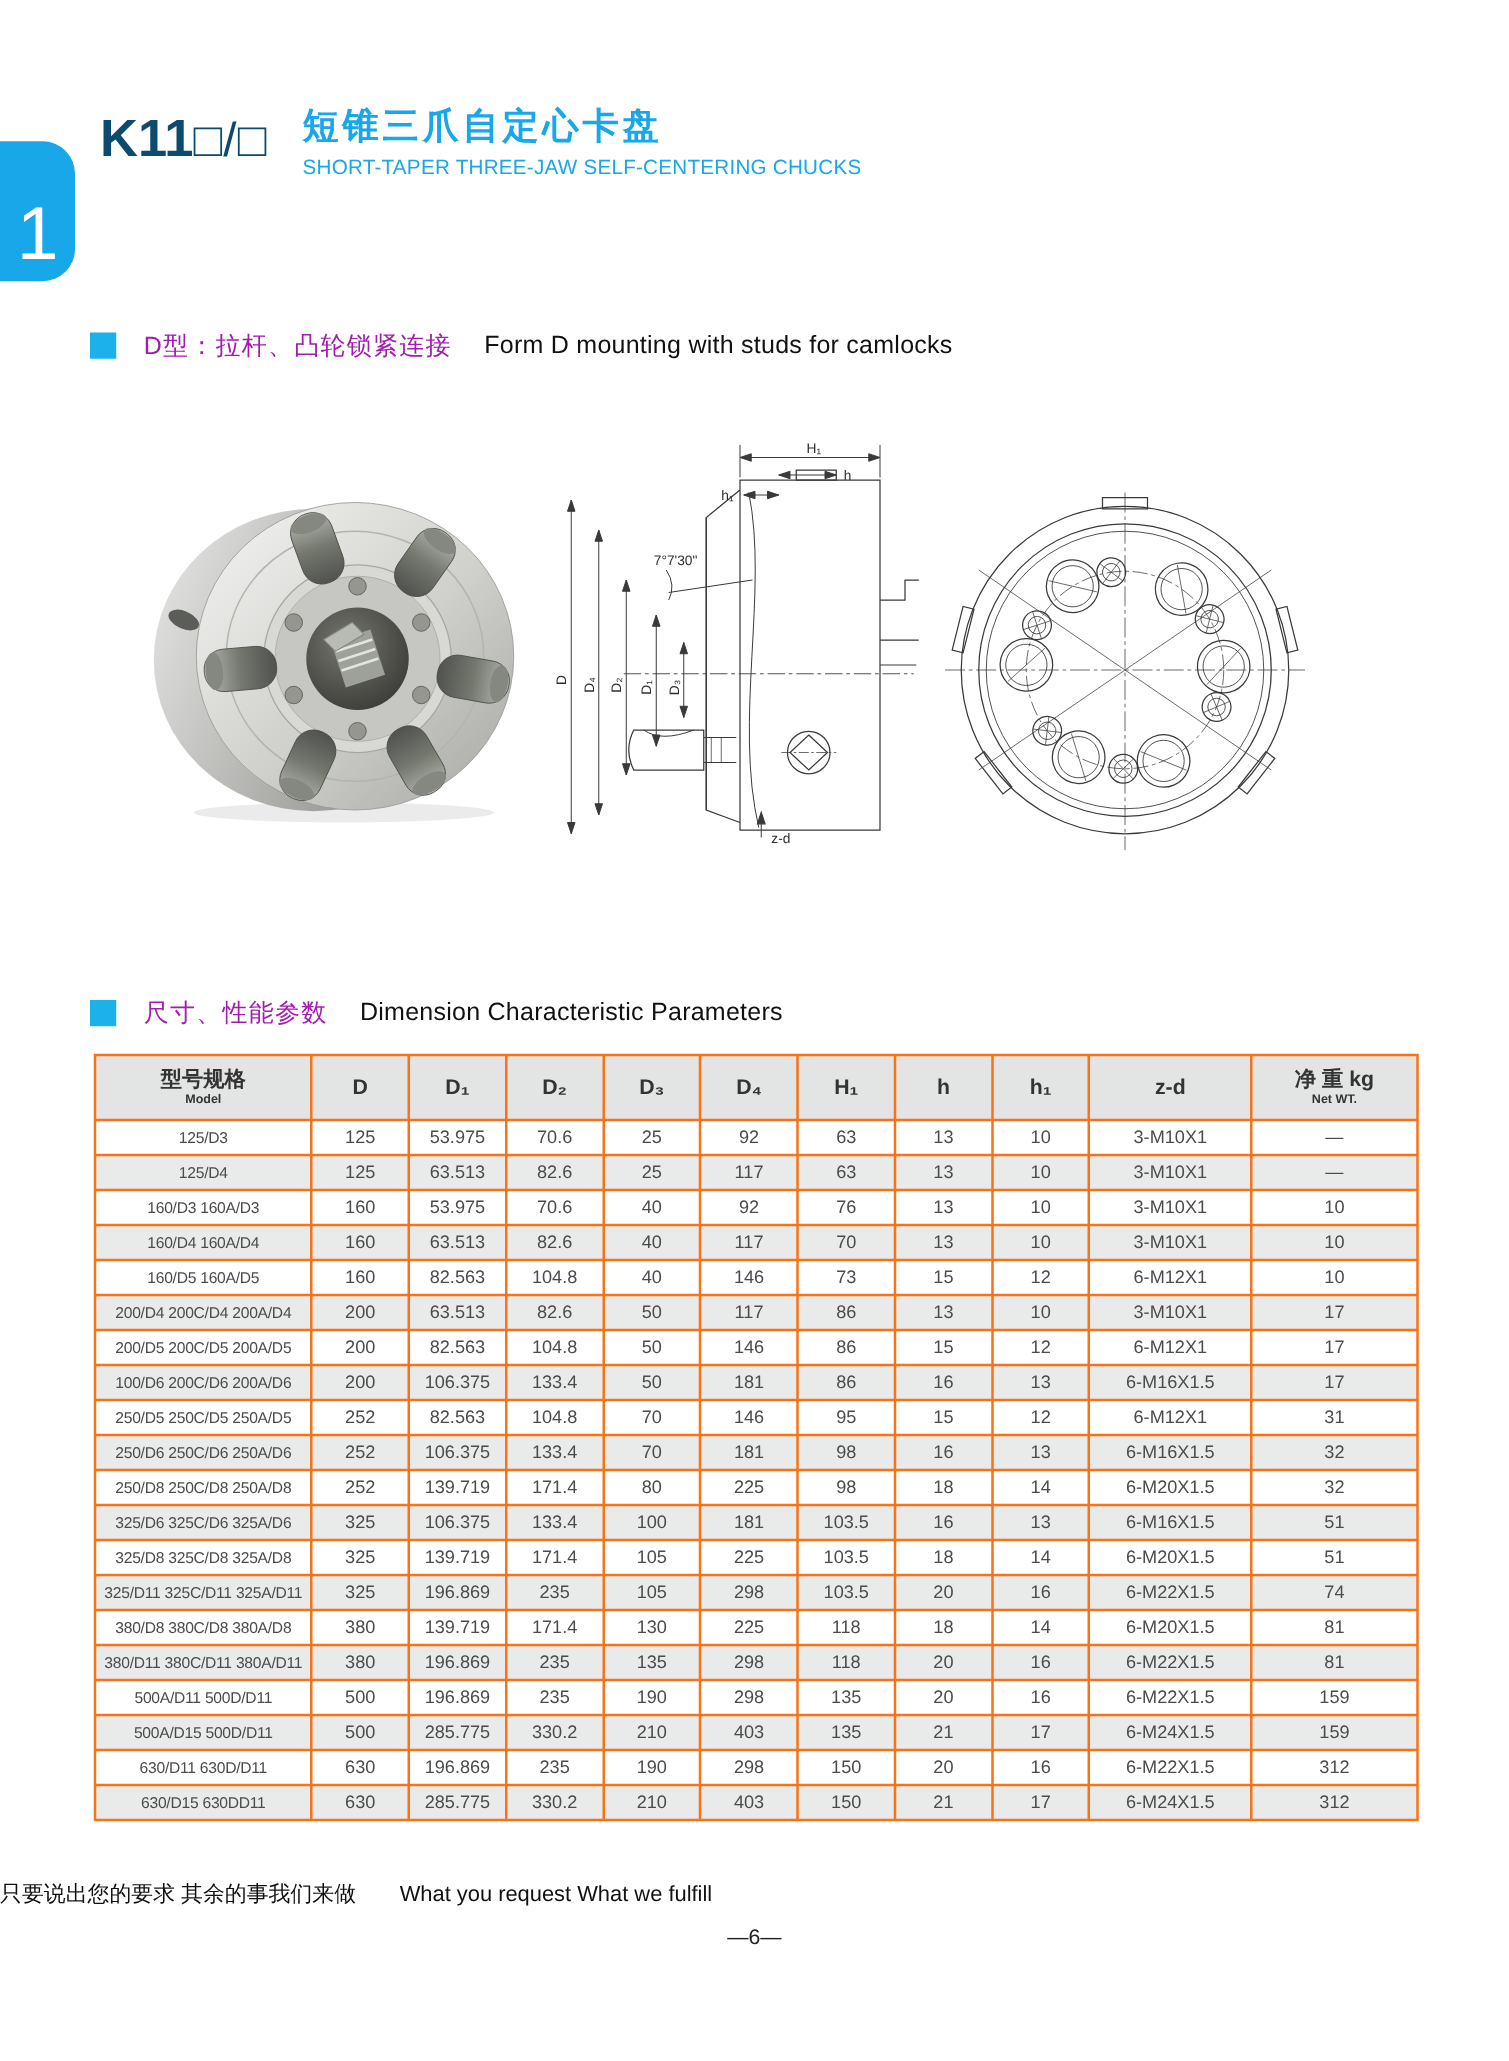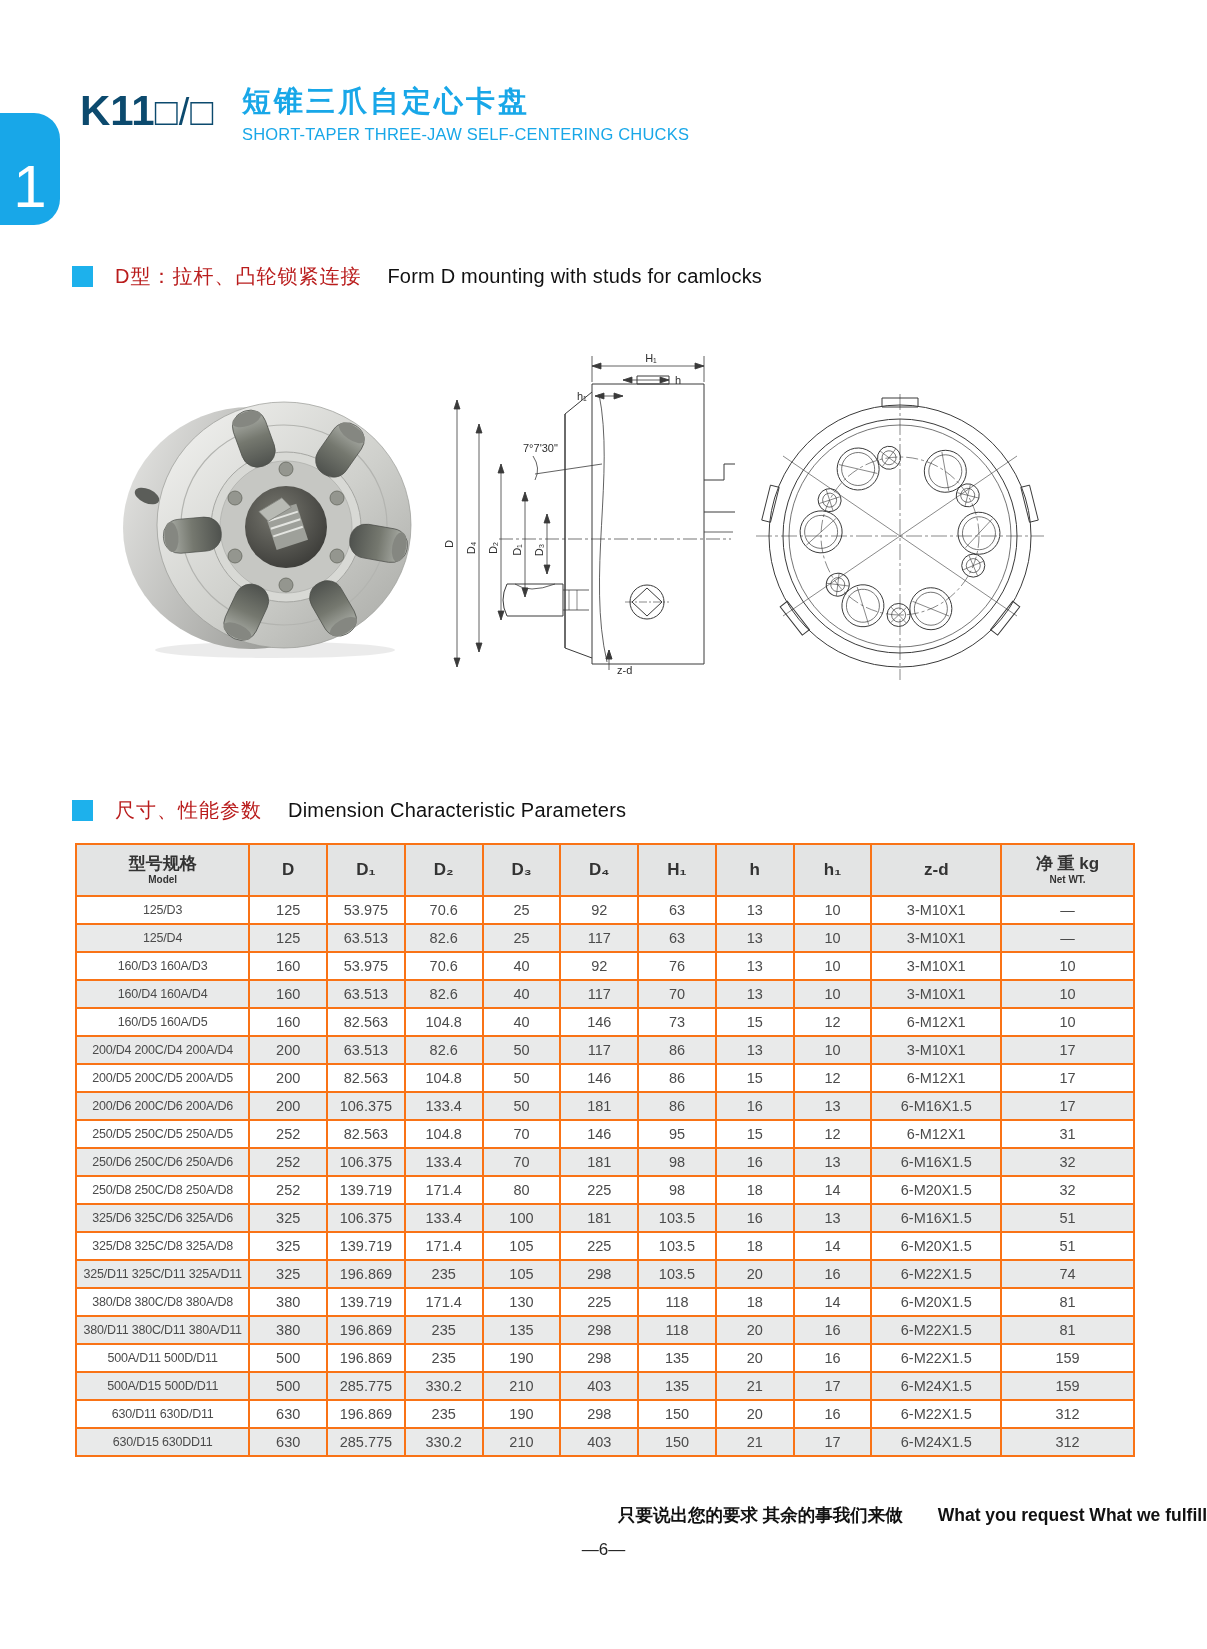--- a/index.html
+++ b/index.html
@@ -15,21 +15,21 @@
   .hdr{position:absolute;left:80px;top:90px;}
   .hdr .code-line{color:#0c4a6e;font-weight:bold;font-size:42px;line-height:1;}
   .hdr .code-line .boxes{font-weight:400;font-size:38px;letter-spacing:1px;}
   .hdr-titles{position:absolute;left:242px;top:86px;color:#18a7e8;}
   .hdr-titles .cn{font-size:29px;font-weight:600;letter-spacing:3px;line-height:1.1;}
   .hdr-titles .en{font-size:16.5px;font-weight:500;margin-top:7px;letter-spacing:0.2px;}
 
   
   .sec{position:absolute;left:72px;display:flex;align-items:center;}
   .sec .bullet{width:21px;height:21px;background:#1db1ec;margin-right:22px;flex:none;}
-  .sec .cn{font-size:20px;color:#b91c1c;letter-spacing:1px;}
+  .sec .cn{font-size:20px;color:#a21caf;letter-spacing:1px;}
   .sec .en{font-size:20px;color:#111;margin-left:26px;letter-spacing:0.2px;}
   .sec1{top:263px;} .sec2{top:797px;}
 
   
   .fig{position:absolute;}
   .fig svg{display:block;}
   .draw line,.draw path,.draw circle,.draw rect,.draw polygon,.draw polyline{vector-effect:non-scaling-stroke;}
   .draw text{font-family:"Liberation Sans","DejaVu Sans",sans-serif;fill:#2e2e2e;}
 
   
@@ -41,21 +41,21 @@
   table.spec td{background:#fff;height:26px;padding:0;text-align:center;font-size:14.5px;color:#4b4b4b;
                 white-space:nowrap;overflow:hidden;}
   table.spec tr.shade td{background:#e9eaea;}
   table.spec td.model{font-size:12.5px;letter-spacing:-0.2px;}
   table.spec th:nth-child(1){width:16.5%;}
   table.spec th:nth-child(n+2):nth-child(-n+9){width:7.3%;}
   table.spec th:nth-child(10){width:12.3%;}
   table.spec th:nth-child(11){width:12.6%;}
 
   
-  .slogan{position:absolute;left:0;top:1503px;width:100%;text-align:right;font-size:17.5px;color:#111;font-weight:bold;}
+  .slogan{position:absolute;left:0;top:1503px;width:100%;text-align:left;font-size:17.5px;color:#111;}
   .slogan .en{margin-left:30px;}
   .pagenum{position:absolute;left:0;top:1540px;width:100%;text-align:center;font-size:17px;color:#222;}
 </style>
 </head>
 <body>
 
 <div class="page">
 
   <div class="side-tab">
     <span>1</span>
@@ -459,21 +459,21 @@
             <td>104.8</td>
             <td>50</td>
             <td>146</td>
             <td>86</td>
             <td>15</td>
             <td>12</td>
             <td>6-M12X1</td>
             <td>17</td>
           </tr>
           <tr class="shade">
-            <td class="model">200/D6 200C/D6 200A/D6</td>
+            <td class="model">100/D6 200C/D6 200A/D6</td>
             <td>200</td>
             <td>106.375</td>
             <td>133.4</td>
             <td>50</td>
             <td>181</td>
             <td>86</td>
             <td>16</td>
             <td>13</td>
             <td>6-M16X1.5</td>
             <td>17</td>

